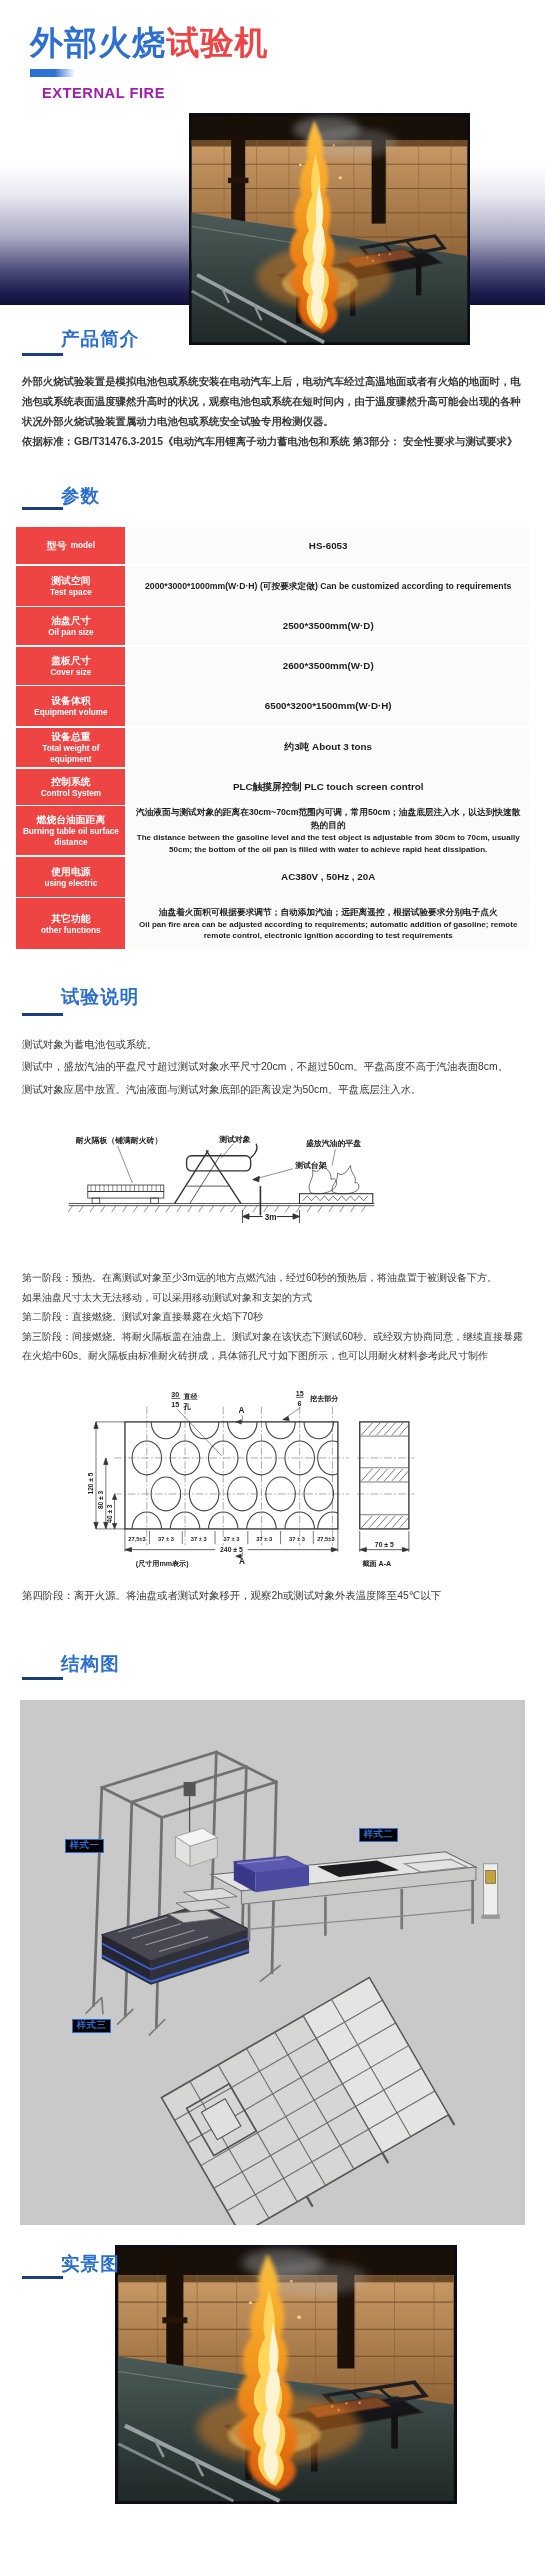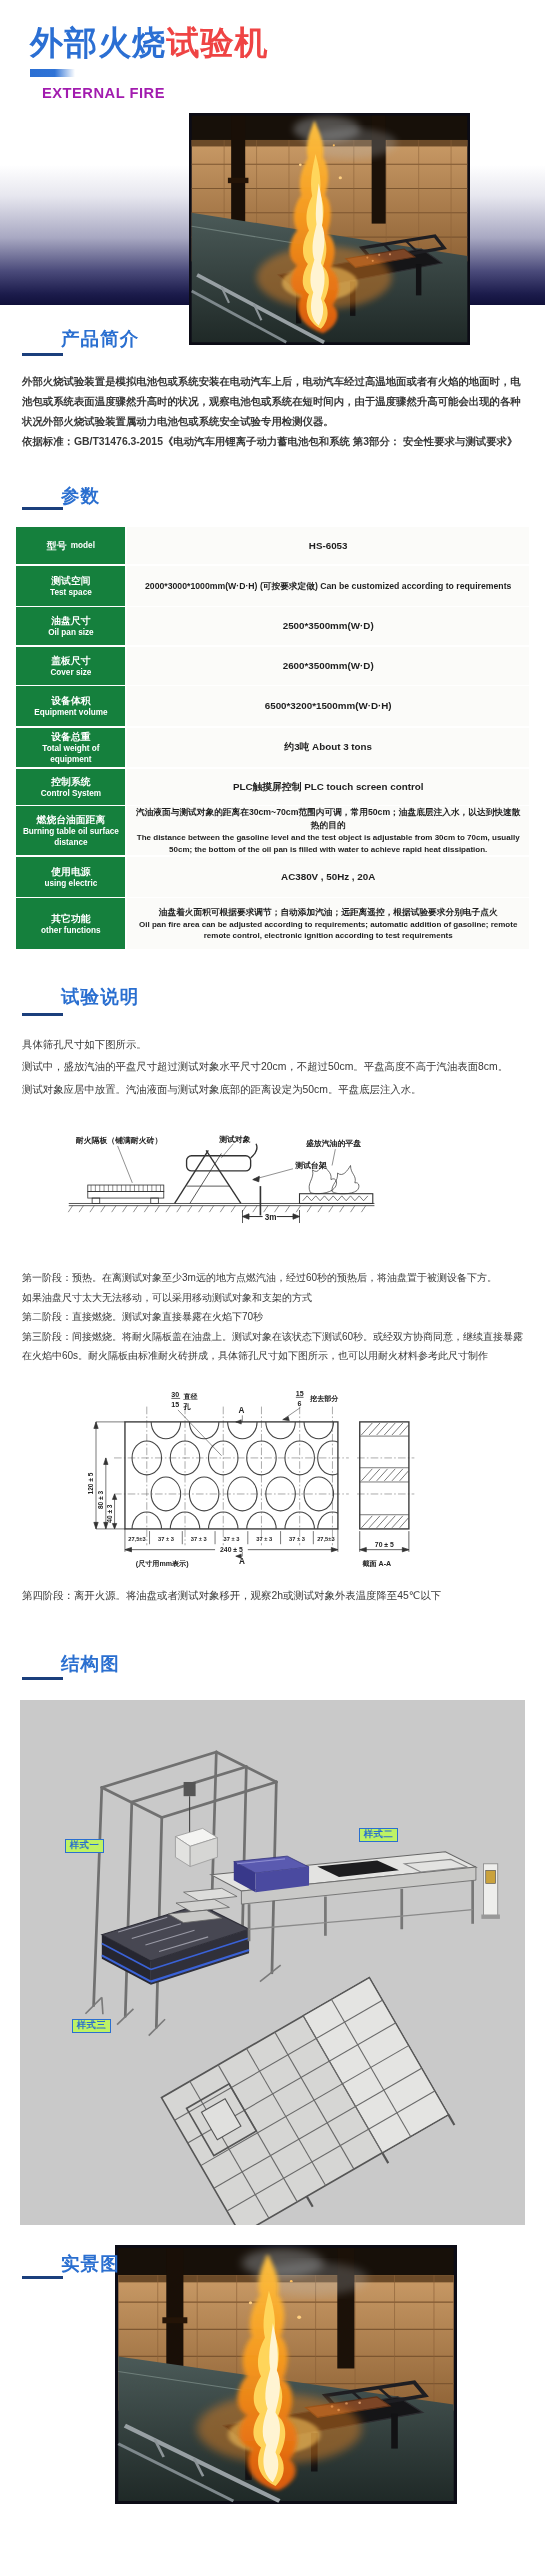--- a/index.html
+++ b/index.html
@@ -22,21 +22,21 @@
   #photo2{left:115px;top:2245px;width:342px;height:259px;}
   
   .sec-h{position:absolute;left:22px;font-size:18.5px;font-weight:bold;color:#2a6fd0;letter-spacing:1.1px;white-space:nowrap;z-index:4;margin-left:39px;}
   .sec-bar{position:absolute;left:22px;width:41px;height:3.3px;background:#1b3f7c;z-index:4;}
   
   .intro-text{position:absolute;left:22px;top:372px;width:507px;font-size:10.4px;line-height:20px;color:#3a3a3a;}
   .intro-text p{margin:0;font-weight:bold;}
   
   .param-table{position:absolute;left:16.4px;top:527px;width:513px;display:flex;flex-direction:column;gap:1.6px;}
   .prow{display:flex;gap:1.6px;}
-  .cell-l{width:109px;flex:0 0 109px;background:#15803d;color:#ffffff;display:flex;flex-direction:column;
+  .cell-l{width:109px;flex:0 0 109px;background:#ef4444;color:#ffffff;display:flex;flex-direction:column;
           align-items:center;justify-content:center;text-align:center;font-weight:bold;font-size:9.8px;line-height:13px;padding:1.1px 4.4px;box-sizing:border-box;}
   .cell-l .en{font-size:8.2px;font-weight:bold;line-height:11px;}
   .cell-l.oneline{flex-direction:row;gap:4.4px;}
   .cell-r{flex:1;background:#fbfbf9;display:flex;flex-direction:column;align-items:center;justify-content:center;
           text-align:center;color:#1e1e1e;font-weight:bold;font-size:9.8px;line-height:14px;padding:2.2px 7.6px;box-sizing:border-box;}
   .cell-r .en{font-size:8.2px;line-height:12px;}
   .prow.small .cell-r{font-size:8.7px;line-height:13px;}
   .prow.small .cell-r .en{font-size:8px;line-height:11.5px;}
   
   .test-lines{position:absolute;left:22px;top:1034px;width:510px;font-size:10.4px;color:#383838;}
@@ -45,21 +45,21 @@
   .stage-lines p{margin:0;line-height:19.6px;}
   .stage4{position:absolute;left:22px;top:1588px;width:508px;font-size:10.4px;color:#383838;line-height:16.4px;}
   
   .fig{position:absolute;z-index:2;}
   #fig1{left:60px;top:1134px;width:327px;height:95px;}
   #fig2{left:84px;top:1388px;width:344px;height:183px;}
   .fig svg{display:block;width:100%;height:100%;}
   
   .cad-block{position:absolute;left:20px;top:1700px;width:505px;height:525px;background:#c9c9c9;}
   .cad-block svg{display:block;width:100%;height:100%;}
-  .style-tag{position:absolute;background:#bef264;border:1.1px solid #2a6fd0;color:#2a6fd0;
+  .style-tag{position:absolute;background:#000000;border:1.1px solid #2a6fd0;color:#2a6fd0;
              font-size:9.3px;font-weight:bold;padding:0 3.8px;line-height:11.5px;letter-spacing:0.5px;}
   #tag1{left:45px;top:139px;}
   #tag2{left:339px;top:128px;}
   #tag3{left:52px;top:319px;}
 </style>
 </head>
 <body>
 
 <div id="page">
 
@@ -258,21 +258,21 @@
           <span>油盘着火面积可根据要求调节；自动添加汽油；远距离遥控，根据试验要求分别电子点火</span>
           <span class="en">Oil pan fire area can be adjusted according to requirements; automatic addition of gasoline; remote remote control, electronic ignition according to test requirements</span>
         </div>
     </div>
   </div>
 
   <div class="sec-h" style="top:984px">试验说明</div>
   <div class="sec-bar" style="top:1013px"></div>
 
   <div class="test-lines">
-    <p>具体筛孔尺寸如下图所示。</p>
+    <p>测试对象为蓄电池包或系统。</p>
     <p>测试中，盛放汽油的平盘尺寸超过测试对象水平尺寸20cm，不超过50cm。平盘高度不高于汽油表面8cm。</p>
     <p>测试对象应居中放置。汽油液面与测试对象底部的距离设定为50cm。平盘底层注入水。</p>
   </div>
 
   <div class="fig" id="fig1">
     <svg viewBox="0 0 600 175">
       <g stroke="#333" fill="none" stroke-width="1.5">
 
         <line x1="15" y1="128" x2="578" y2="128"></line>
         <line x1="15" y1="132" x2="578" y2="132"></line>

